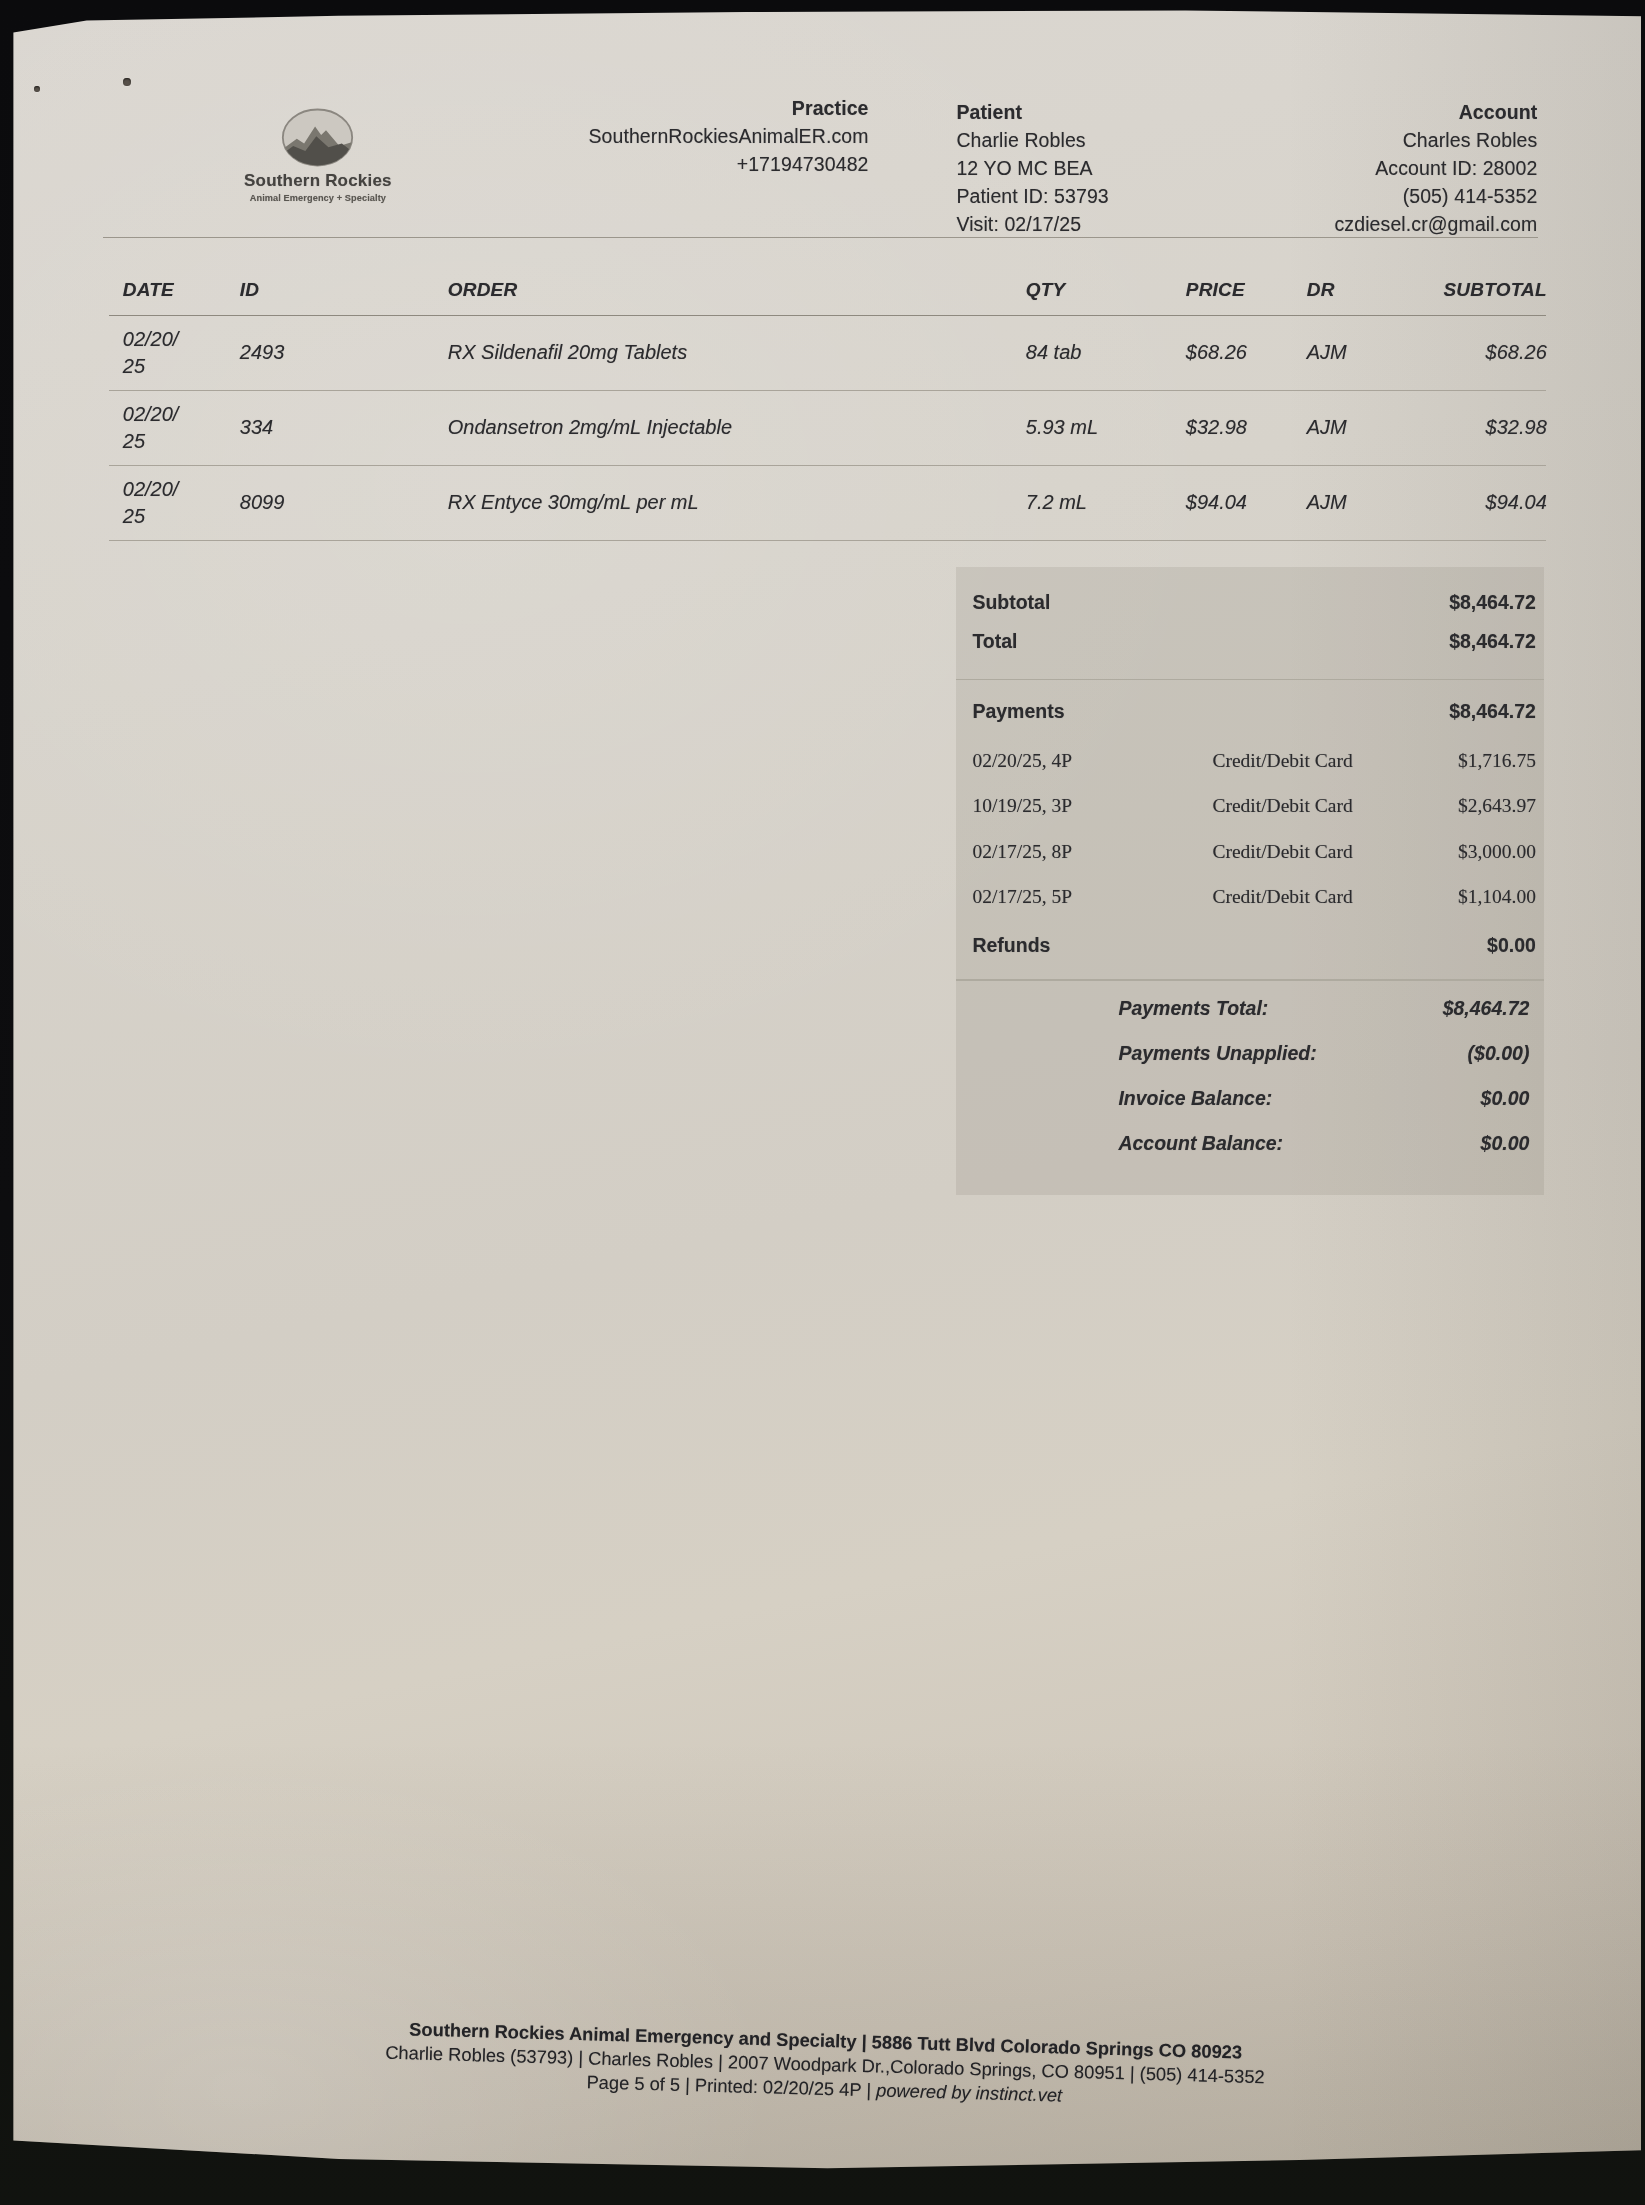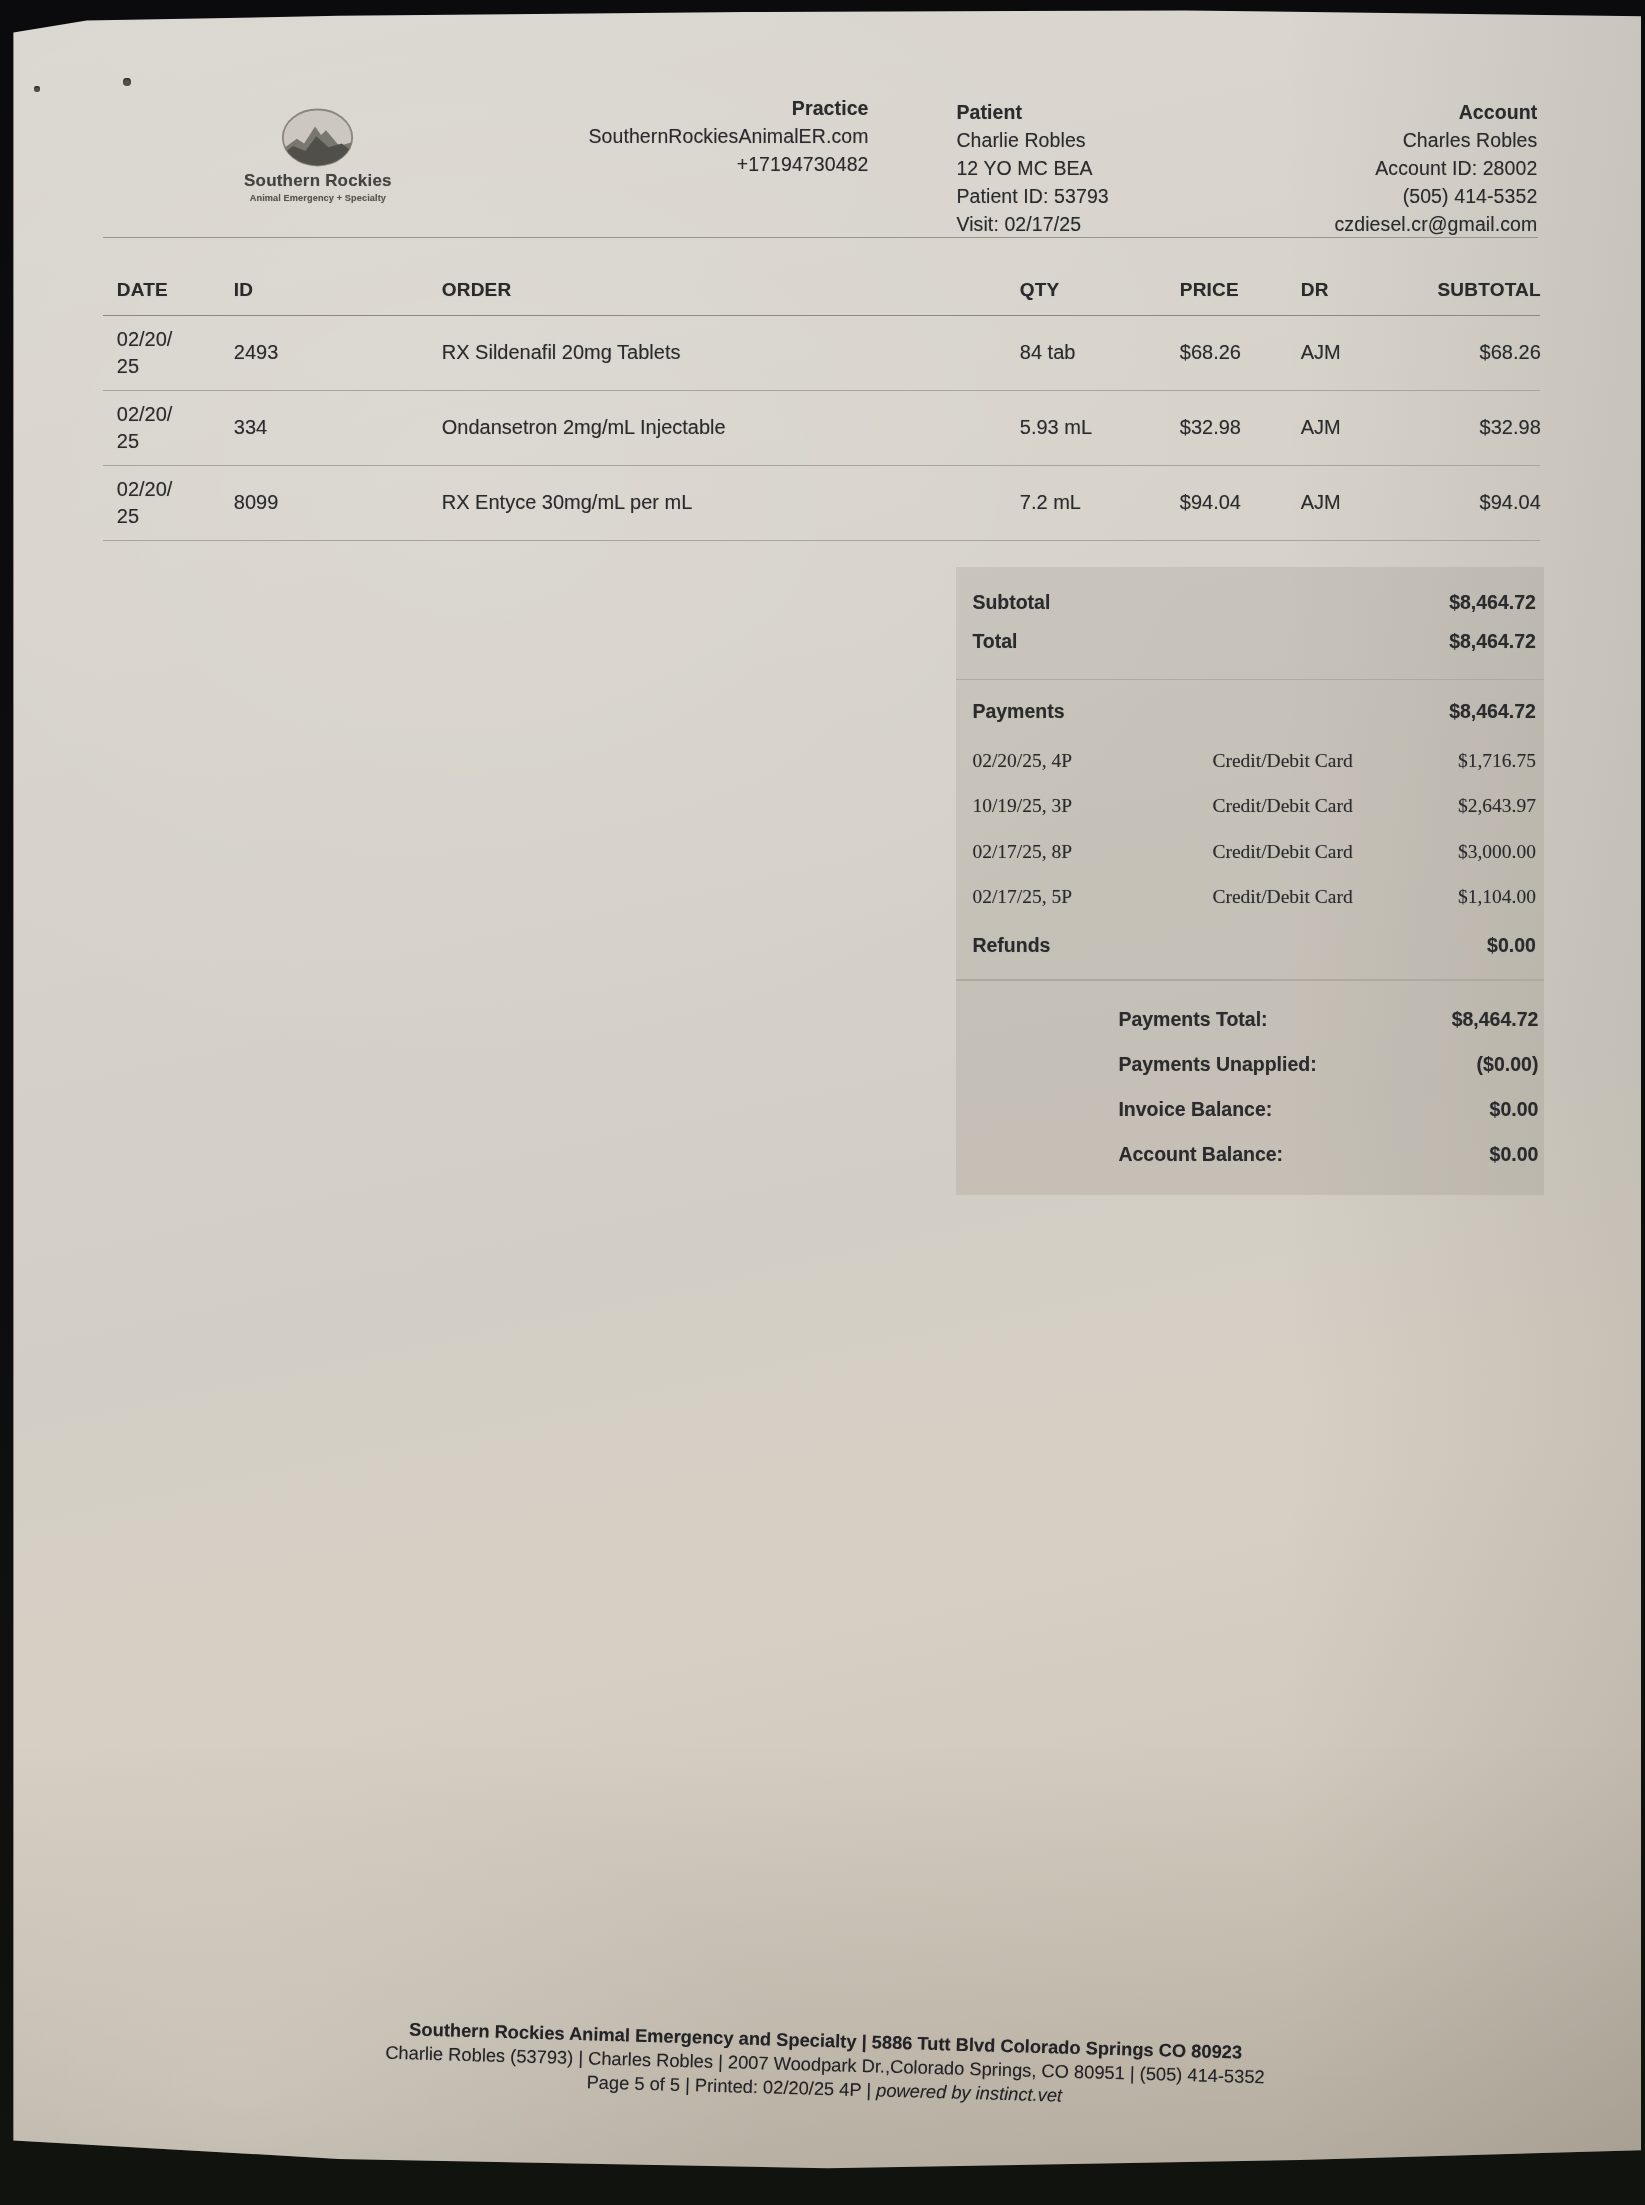--- a/index.html
+++ b/index.html
@@ -38,21 +38,21 @@
 
   .hblock { position:absolute; font-size:19.5px; line-height:28px; letter-spacing:0.1px; }
   .hlabel { font-weight:bold; }
   .practice { left:575px;  top:84px;text-align:right; }
   .patient  { left:943px; top:88px; }
   .account  { left:1147px; top:88px; width:377px; text-align:right; }
 
   .header-rule { position:absolute; left:90px; top:227px; width:1435px; height:1.2px; background:#9b968c; }
 
   
-  .orders { position:absolute; left:90px; top:256px; width:1437px; font-size:20px; }
+  .orders { position:absolute; left:96px; top:256px; width:1437px; font-size:20px;font-style:italic; }
   .grid { display:grid; grid-template-columns:117px 208px 578px 160px 121px 122px 118px;
           align-items:center; padding-left:13.4px; box-sizing:border-box; }
   .thead { height:50px; border-bottom:1.2px solid #8e897f; font-weight:bold; font-size:19px; letter-spacing:0.2px; }
   .trow  { min-height:75px; border-bottom:1.2px solid #a9a49a; }
   .cell-right { text-align:right; }
   .date-wrap { display:inline-block; width:65px; word-break:break-all; line-height:27px; }
 
   
   .summary { position:absolute; left:943px; top:557px; width:588px;
              background:rgba(118,114,103,0.155); font-size:19.5px; }
@@ -60,22 +60,22 @@
   .sec1 { padding:16px 0 18.3px; }
   .sec1 .srow { height:39px; font-weight:bold; }
   .sdiv { height:1.2px; background:#aeaa9f; }
   .sec2 { padding:13.4px 0 17px; }
   .payhead { height:35px; font-weight:bold; }
   .payrow { display:grid; grid-template-columns:240px 142px 1fr; padding:0 8.5px 0 16px;
             margin-top:18.3px; line-height:27px; align-items:start;font-family:Liberation Serif, serif; }
   .payrow .amt { text-align:right; }
   .refunds { margin-top:19.5px; height:33px; font-weight:bold; }
   .sec3 { padding:16px 0 18.3px; }
-  .trow3 { display:flex; justify-content:space-between; align-items:center;
-           padding:0 6px 0 162px; height:45px; font-weight:bold; }
+  .trow3 { display:flex; justify-content:space-between; 
+           padding:0 15px 0 162px; height:45px; font-weight:bold;font-style:italic; }
 
   
   .doc-footer { position:absolute; left:92px; top:2019px; width:1440px; text-align:center;
                 font-size:18.3px; line-height:24px; color:#232326; transform:rotate(1.6deg); }
   .f1 { font-weight:bold; }
   .f3 .powered { font-style:italic; }
 </style>
 </head>
 <body>
 

